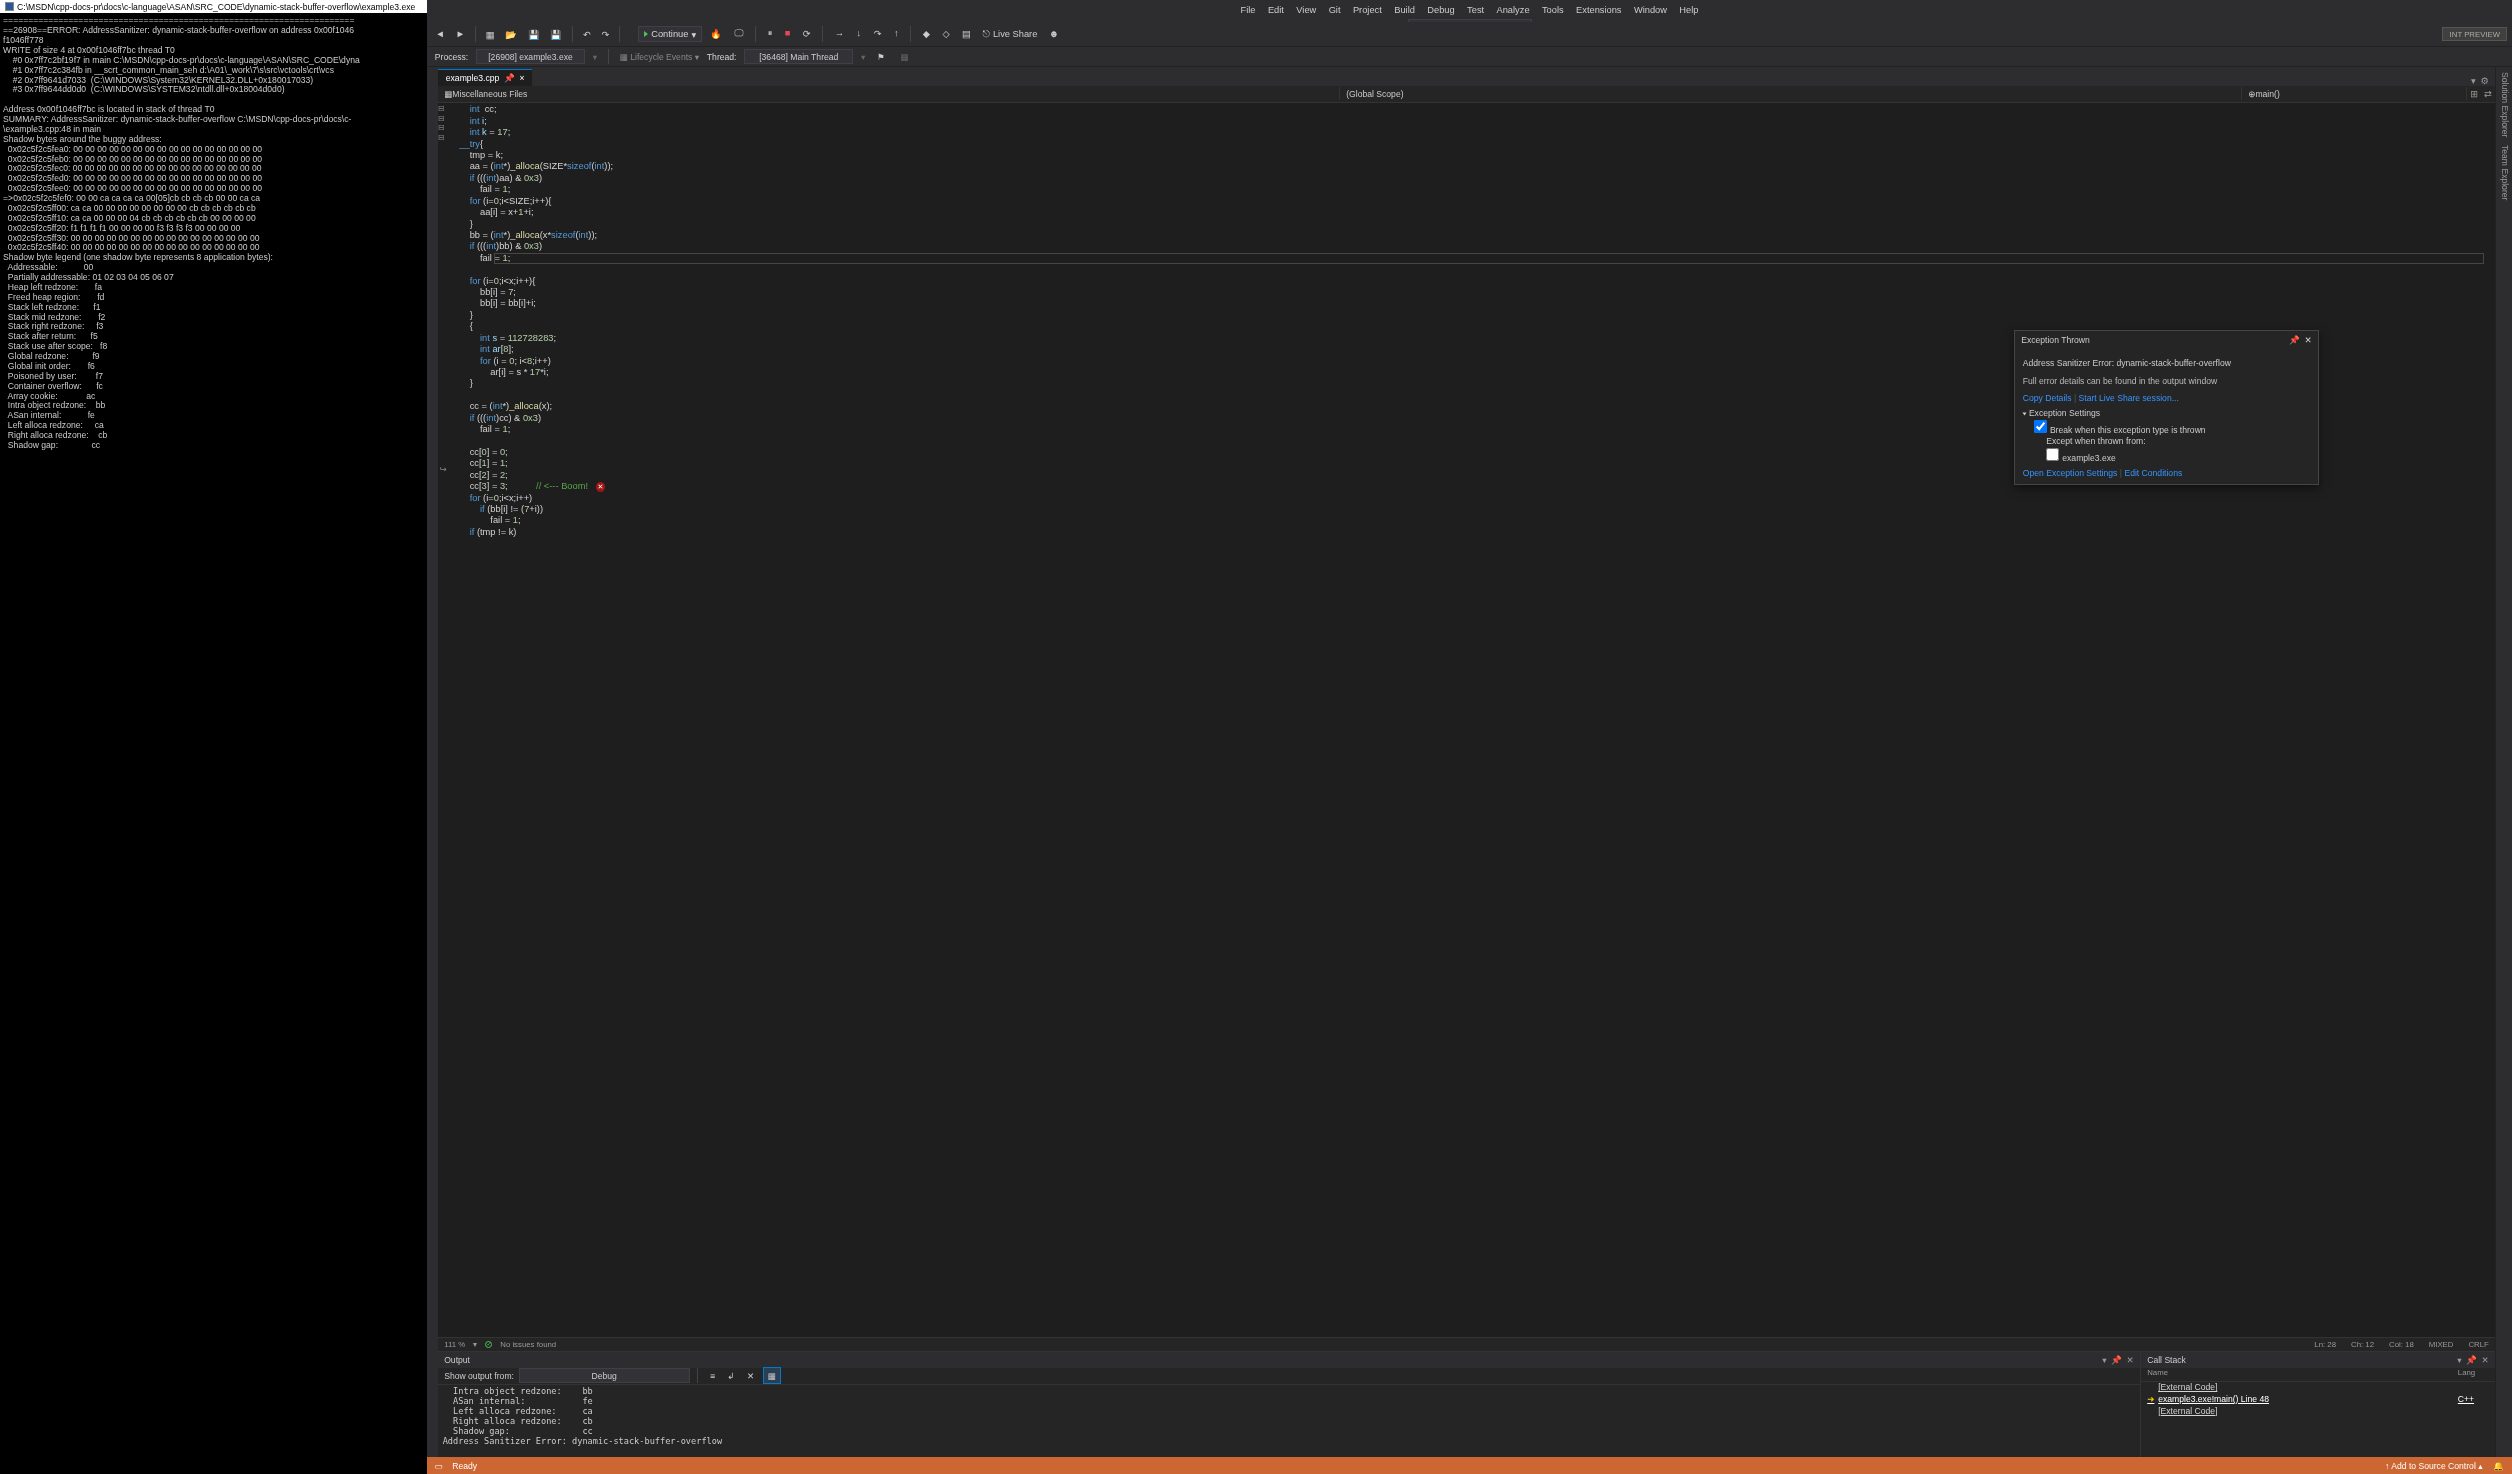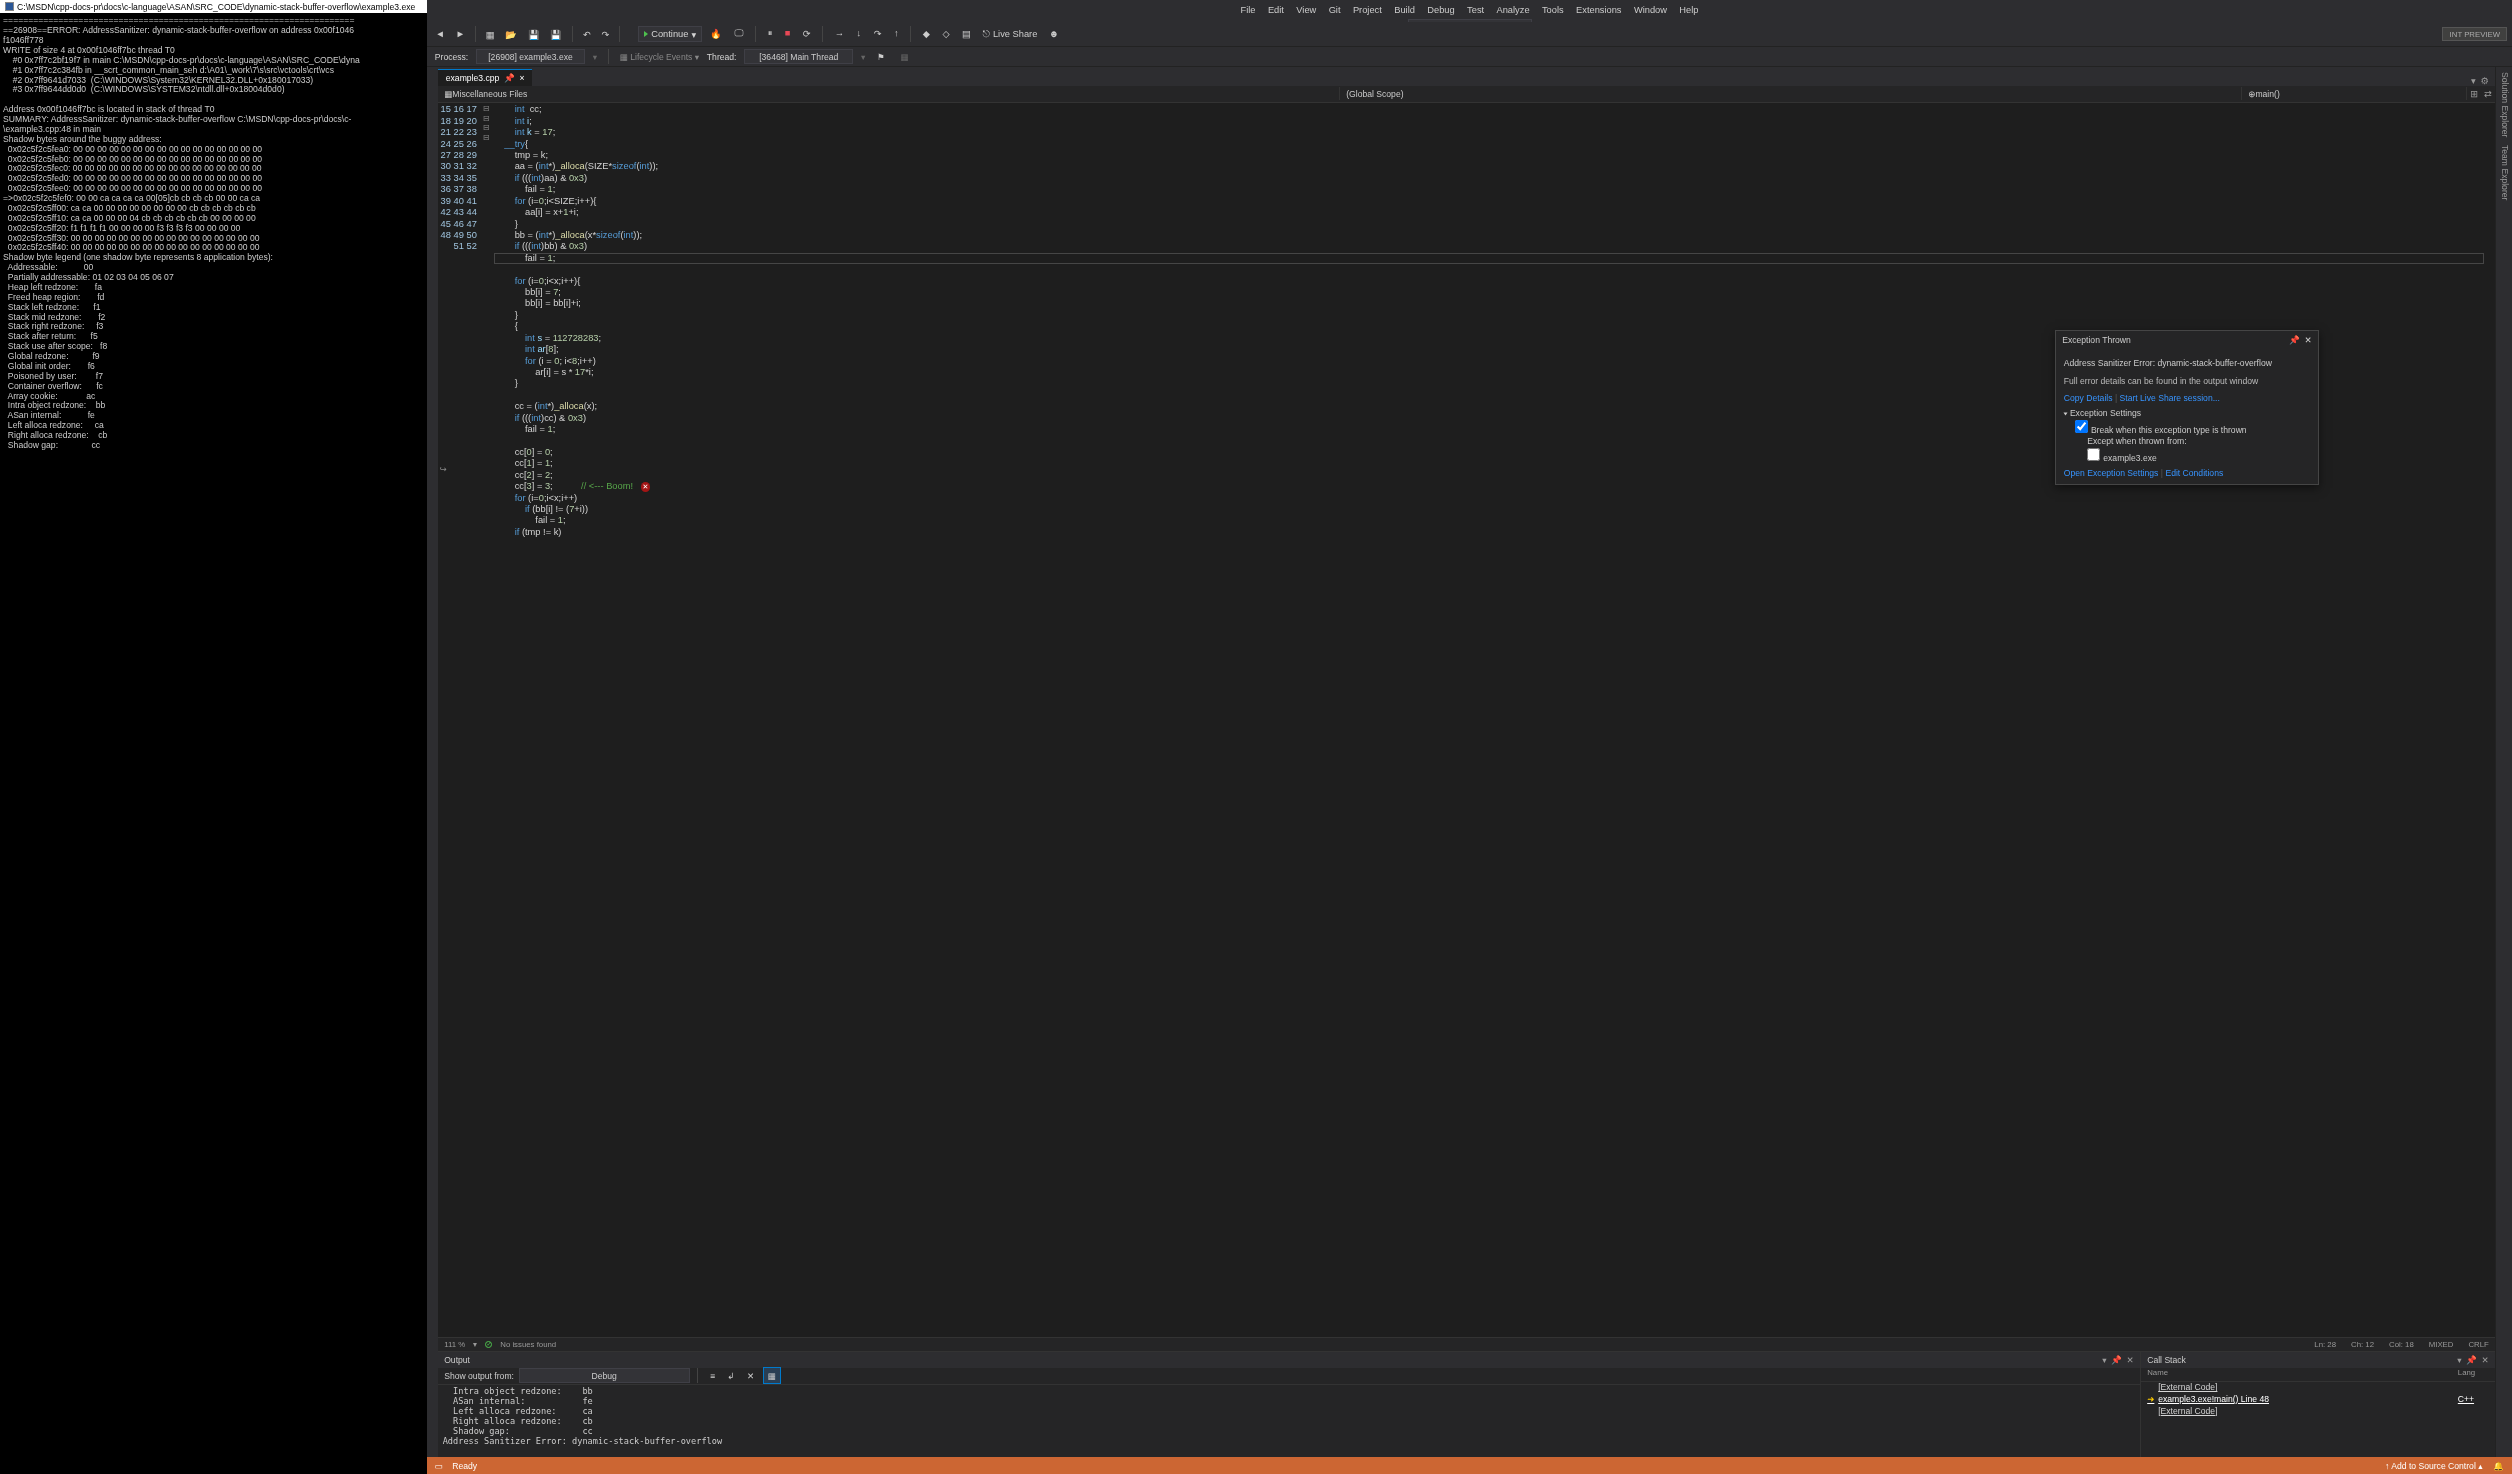--- a/index.html
+++ b/index.html
@@ -35,21 +35,21 @@
 .nav-bar { height: 17px; background: #252526; display: flex; align-items: center; border-bottom: 0.8px solid #333; }
 .nav-drop { flex: 1; border-right: 0.8px solid #333; padding: 1.6px 6.2px; color: #ccc; font-size: 8.6px; display: flex; align-items: center; }
 .editor { flex: 1; display: flex; background: #1e1e1e; font-family: Consolas, monospace; font-size: 9.3px; position: relative; overflow: hidden; }
 .gutter { width: 45px; text-align: right; color: #a0c4de; padding: 1.6px 6.2px 1.6px 1.6px; line-height: 1.23; }
 .folding { width: 11px; color: #858585; line-height: 1.23; font-size: 7.8px; padding: 1.6px 0; }
 .code { flex: 1; padding: 1.6px 0; white-space: pre; line-height: 1.23; }
 .kw { color: #569cd6; } .num { color: #b5cea8; } .id { color: #9cdcfe; } .cm { color: #57a64a; } .fn { color: #dcdcaa; }
 .err-dot { display: inline-block; width: 9.3px; height: 9.3px; background: #a31515; border-radius: 50%; color: #fff; font-size: 7px; text-align: center; line-height: 9.3px; margin-left: 7.8px; }
 .breakpoint-mark { position: absolute; left: 1.6px; top: calc(1.6px + 34 * 1.23em); color: #888; font-size: 8.6px; }
 .hl-line { position: absolute; left: 56px; right: 11px; top: calc(1.6px + 13 * 1.23em); height: 1.23em; border: 0.8px solid #464646; pointer-events: none; }
-.exception-popup { position: absolute; right: 176px; top: 227px; width: 264px; background: #252526; border: 0.8px solid #454545; box-shadow: 0 3.1px 9.3px rgba(0,0,0,0.5); font-size: 8.6px; }
+.exception-popup { position: absolute; right: 176px; top: 227px; width: 305px; background: #252526; border: 0.8px solid #454545; box-shadow: 0 3.1px 9.3px rgba(0,0,0,0.5); font-size: 8.6px; }
 .ex-head { padding: 4.7px 6.2px; display: flex; align-items: center; color: #ccc; }
 .ex-head .close { margin-left: auto; display: flex; gap: 4.7px; }
 .ex-body { padding: 3.1px 7.8px 6.2px 7.8px; color: #ccc; }
 .ex-body a { color: #3794ff; text-decoration: none; }
 .ex-tri { display: inline-block; width: 0; height: 0; border-left: 3.1px solid #ccc; border-top: 2.3px solid transparent; border-bottom: 2.3px solid transparent; transform: rotate(90deg); margin-right: 3.1px; }
 .ex-check { margin-right: 3.1px; }
 .status-strip { height: 14px; background: #252526; border-top: 0.8px solid #333; display: flex; align-items: center; padding: 0 6.2px; font-size: 7.8px; color: #999; gap: 7.8px; }
 .status-strip .right { margin-left: auto; display: flex; gap: 15px; }
 .green-dot { width: 7.8px; height: 7.8px; border: 1.2px solid #4ec14e; border-radius: 50%; display: inline-block; position: relative; }
 .green-dot::after { content: "✓"; color: #4ec14e; font-size: 6.2px; position: absolute; left: 0.8px; top: -1.6px; }
@@ -223,59 +223,20 @@
         <div class="nav-drop">▦ <span>Miscellaneous Files</span></div>
         <div class="nav-drop">
             <span>(Global Scope)</span>
           </div>
         <div class="nav-drop" style="flex:0 0 225px">⊕ <span>main()</span></div>
         <span style="padding:0 3.1px;color:#999">⊞</span>
         <span style="padding:0 3.1px;color:#999">⇄</span>
       </div>
       <div class="editor">
         <div class="hl-line"></div>
-        <div class="gutter" id="gutter">15
-16
-17
-18
-19
-20
-21
-22
-23
-24
-25
-26
-27
-28
-29
-30
-31
-32
-33
-34
-35
-36
-37
-38
-39
-40
-41
-42
-43
-44
-45
-46
-47
-48
-49
-50
-51
-52
-</div>
         <div class="folding" id="folding">
 
 
 ⊟
 
 
 
 
 ⊟
 

